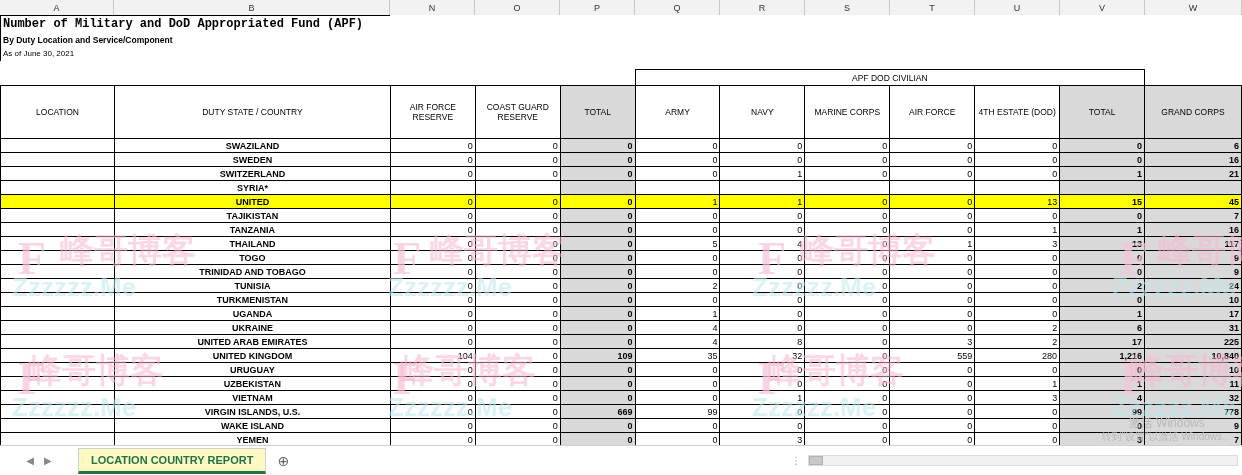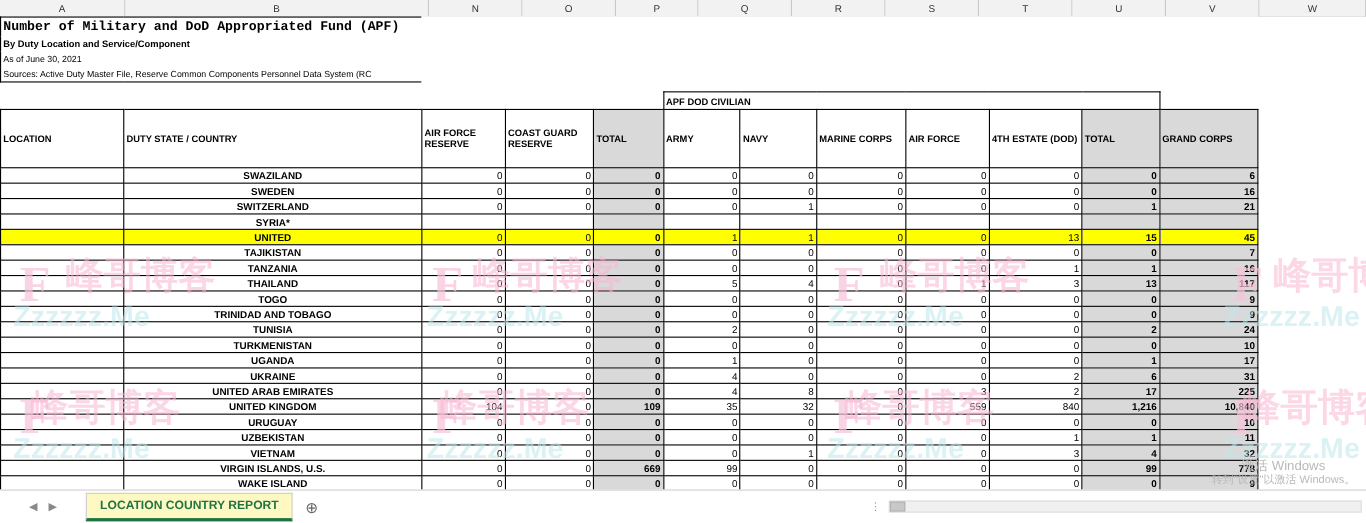--- a/index.html
+++ b/index.html
@@ -32,21 +32,21 @@
     border-right: 1px solid #c8c8c8;
     background: #f2f2f2;
     height: 15px;
     overflow: hidden;
   }
 
   
   .sheet {
     position: absolute;
     top: 15px; left: 0;
-    width: 1144px;
+    width: 1242px;
     height: 430px;
     background: #ffffff;
   }
 
   table.grid {
     border-collapse: collapse;
     table-layout: fixed;
     font-size: 9px;
     color: #000;
   }
@@ -72,22 +72,23 @@
     font-family: "Liberation Mono", monospace;
     font-weight: bold;
     font-size: 12px;
     white-space: nowrap;
   }
   .sub-small { font-size: 8.5px; font-weight: bold; }
   .sub-smaller { font-size: 8px; }
 
   .hdrcell {
     background: #ffffff;
-    font-weight: bold;
+    font-weight: normal;
     font-size: 8.5px;
+    text-align: center;
     vertical-align: middle;
     line-height: 10px;
   }
   .grayfill { background: #d9d9d9; }
   .yellowfill { background: #ffff00; }
 
   
   .wm-layer {
     position: absolute;
     top: 0; left: 0;
@@ -243,33 +244,20 @@
         <td class="noborder"></td>
         <td class="noborder"></td>
         <td class="noborder"></td>
         <td class="noborder"></td>
         <td class="noborder"></td>
         <td class="noborder"></td>
         <td class="noborder"></td>
         <td class="noborder"></td>
         <td class="noborder"></td>
       </tr>
-      <tr>
-        <td colspan="2" class="l sub-smaller nb-t nb-r" style="height:14px;">Sources: Active Duty Master File, Reserve Common Components Personnel Data System (RC</td>
-        <td class="noborder"></td>
-        <td class="noborder"></td>
-        <td class="noborder"></td>
-        <td class="noborder"></td>
-        <td class="noborder"></td>
-        <td class="noborder"></td>
-        <td class="noborder"></td>
-        <td class="noborder"></td>
-        <td class="noborder"></td>
-        <td class="noborder"></td>
-      </tr>
 
       <tr>
         <td colspan="12" class="noborder" style="height:9px;"></td>
       </tr>
 
       <tr>
         <td class="noborder"></td>
         <td class="noborder"></td>
         <td class="noborder"></td>
         <td class="noborder"></td>
@@ -508,21 +496,21 @@
           <tr>
             <td class=""></td>
             <td class="c b ">UNITED KINGDOM</td>
             <td class="r ">104</td>
             <td class="r ">0</td>
             <td class="r b grayfill">109</td>
             <td class="r ">35</td>
             <td class="r ">32</td>
             <td class="r ">0</td>
             <td class="r ">559</td>
-            <td class="r ">840</td>
+            <td class="r ">280</td>
             <td class="r b grayfill">1,216</td>
             <td class="r b grayfill">10,840</td>
           </tr>
           <tr>
             <td class=""></td>
             <td class="c b ">URUGUAY</td>
             <td class="r ">0</td>
             <td class="r ">0</td>
             <td class="r b grayfill">0</td>
             <td class="r ">0</td>

